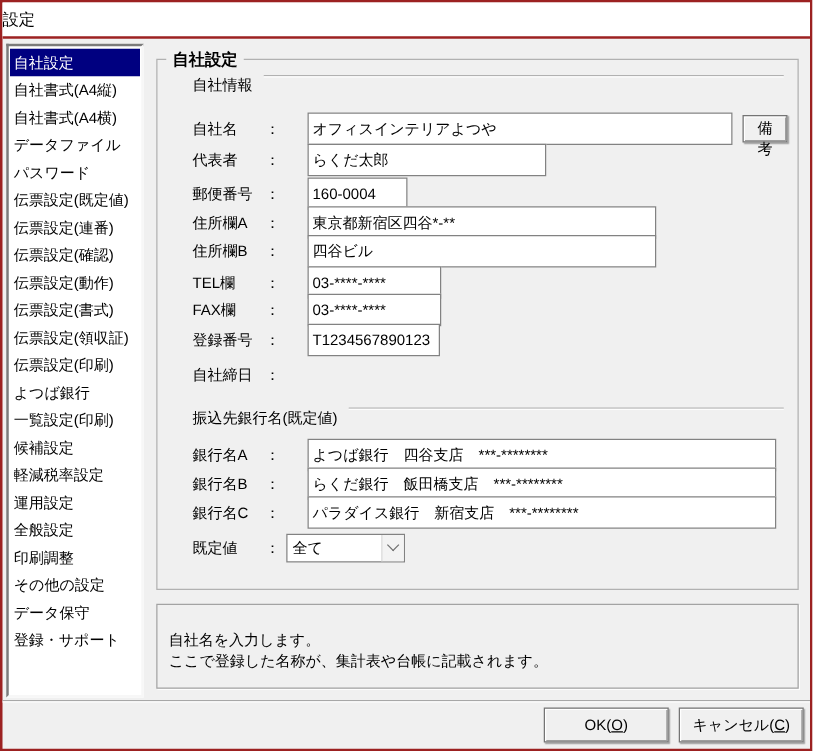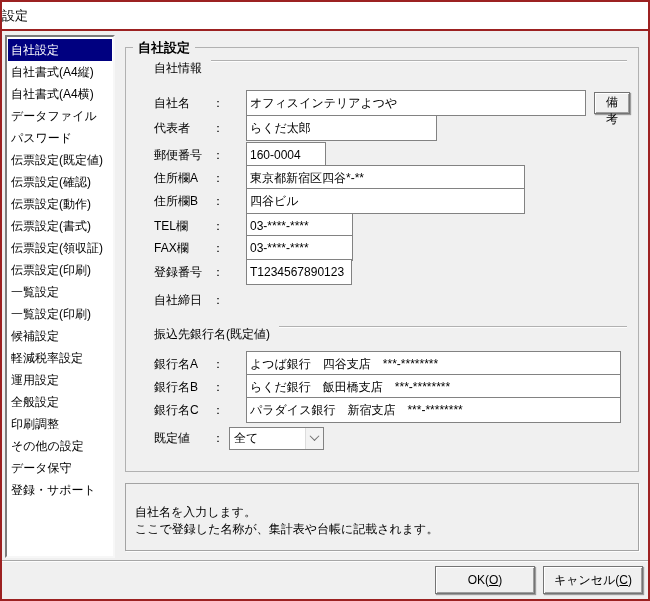--- a/index.html
+++ b/index.html
@@ -105,26 +105,27 @@
   <span class="title">設定</span>
 </div>
 
 <div class="sidebar">
   <div class="side-item selected">自社設定</div>
   <div class="side-item">自社書式(A4縦)</div>
   <div class="side-item">自社書式(A4横)</div>
   <div class="side-item">データファイル</div>
   <div class="side-item">パスワード</div>
   <div class="side-item">伝票設定(既定値)</div>
+  <div class="side-item">伝票設定(連番)</div>
   <div class="side-item">伝票設定(確認)</div>
   <div class="side-item">伝票設定(動作)</div>
   <div class="side-item">伝票設定(書式)</div>
   <div class="side-item">伝票設定(領収証)</div>
   <div class="side-item">伝票設定(印刷)</div>
-  <div class="side-item">一覧設定</div>
+  <div class="side-item">よつば銀行</div>
   <div class="side-item">一覧設定(印刷)</div>
   <div class="side-item">候補設定</div>
   <div class="side-item">軽減税率設定</div>
   <div class="side-item">運用設定</div>
   <div class="side-item">全般設定</div>
   <div class="side-item">印刷調整</div>
   <div class="side-item">その他の設定</div>
   <div class="side-item">データ保守</div>
   <div class="side-item">登録・サポート</div>
 </div>

